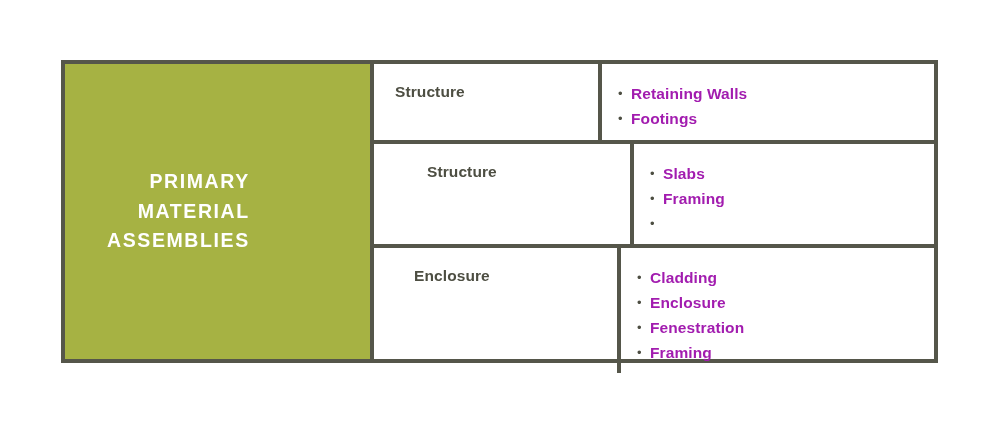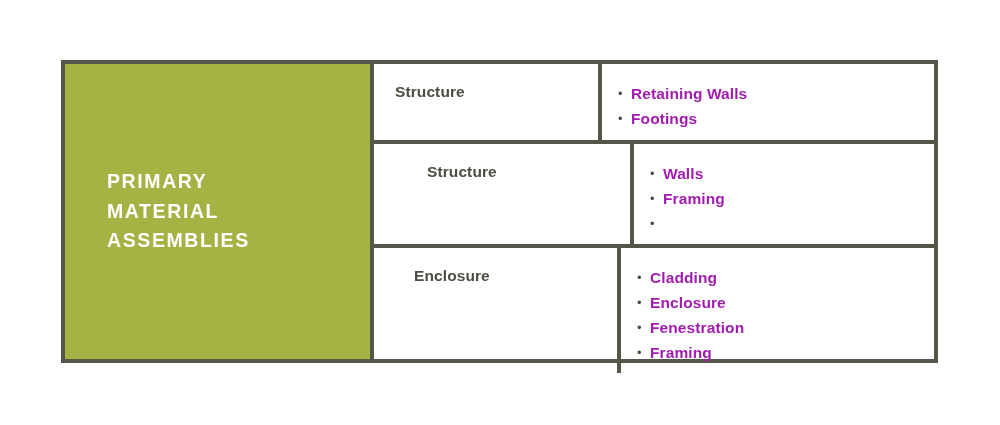--- a/index.html
+++ b/index.html
@@ -37,20 +37,21 @@
   
   .green-panel {
     width: 305px;
     flex: 0 0 305px;
     background: #a6b243;
     display: flex;
     align-items: center;
     box-sizing: border-box;
     padding-left: 42px;
     padding-right: 12px;
+    text-align: right;
   }
 
   .panel-title {
     color: #ffffff;
     font-size: 19.5px;
     font-weight: bold;
     line-height: 1.52;
     letter-spacing: 1.6px;
     text-transform: uppercase;
     white-space: pre-line;
@@ -164,21 +165,21 @@
       </div>
 
       <div class="row row-structure">
         <div class="cell-category">
           <div class="category-label">Structure</div>
         </div>
         <div class="cell-items">
           <ul class="item-list">
             <li class="item">
               <span class="bullet">•</span>
-              <span class="item-label">Walls</span>
+              <span class="item-label">Slabs</span>
             </li>
             <li class="item">
               <span class="bullet">•</span>
               <span class="item-label">Framing</span>
             </li>
             <li class="item">
               <span class="bullet">•</span>
             </li>
           </ul>
         </div>

